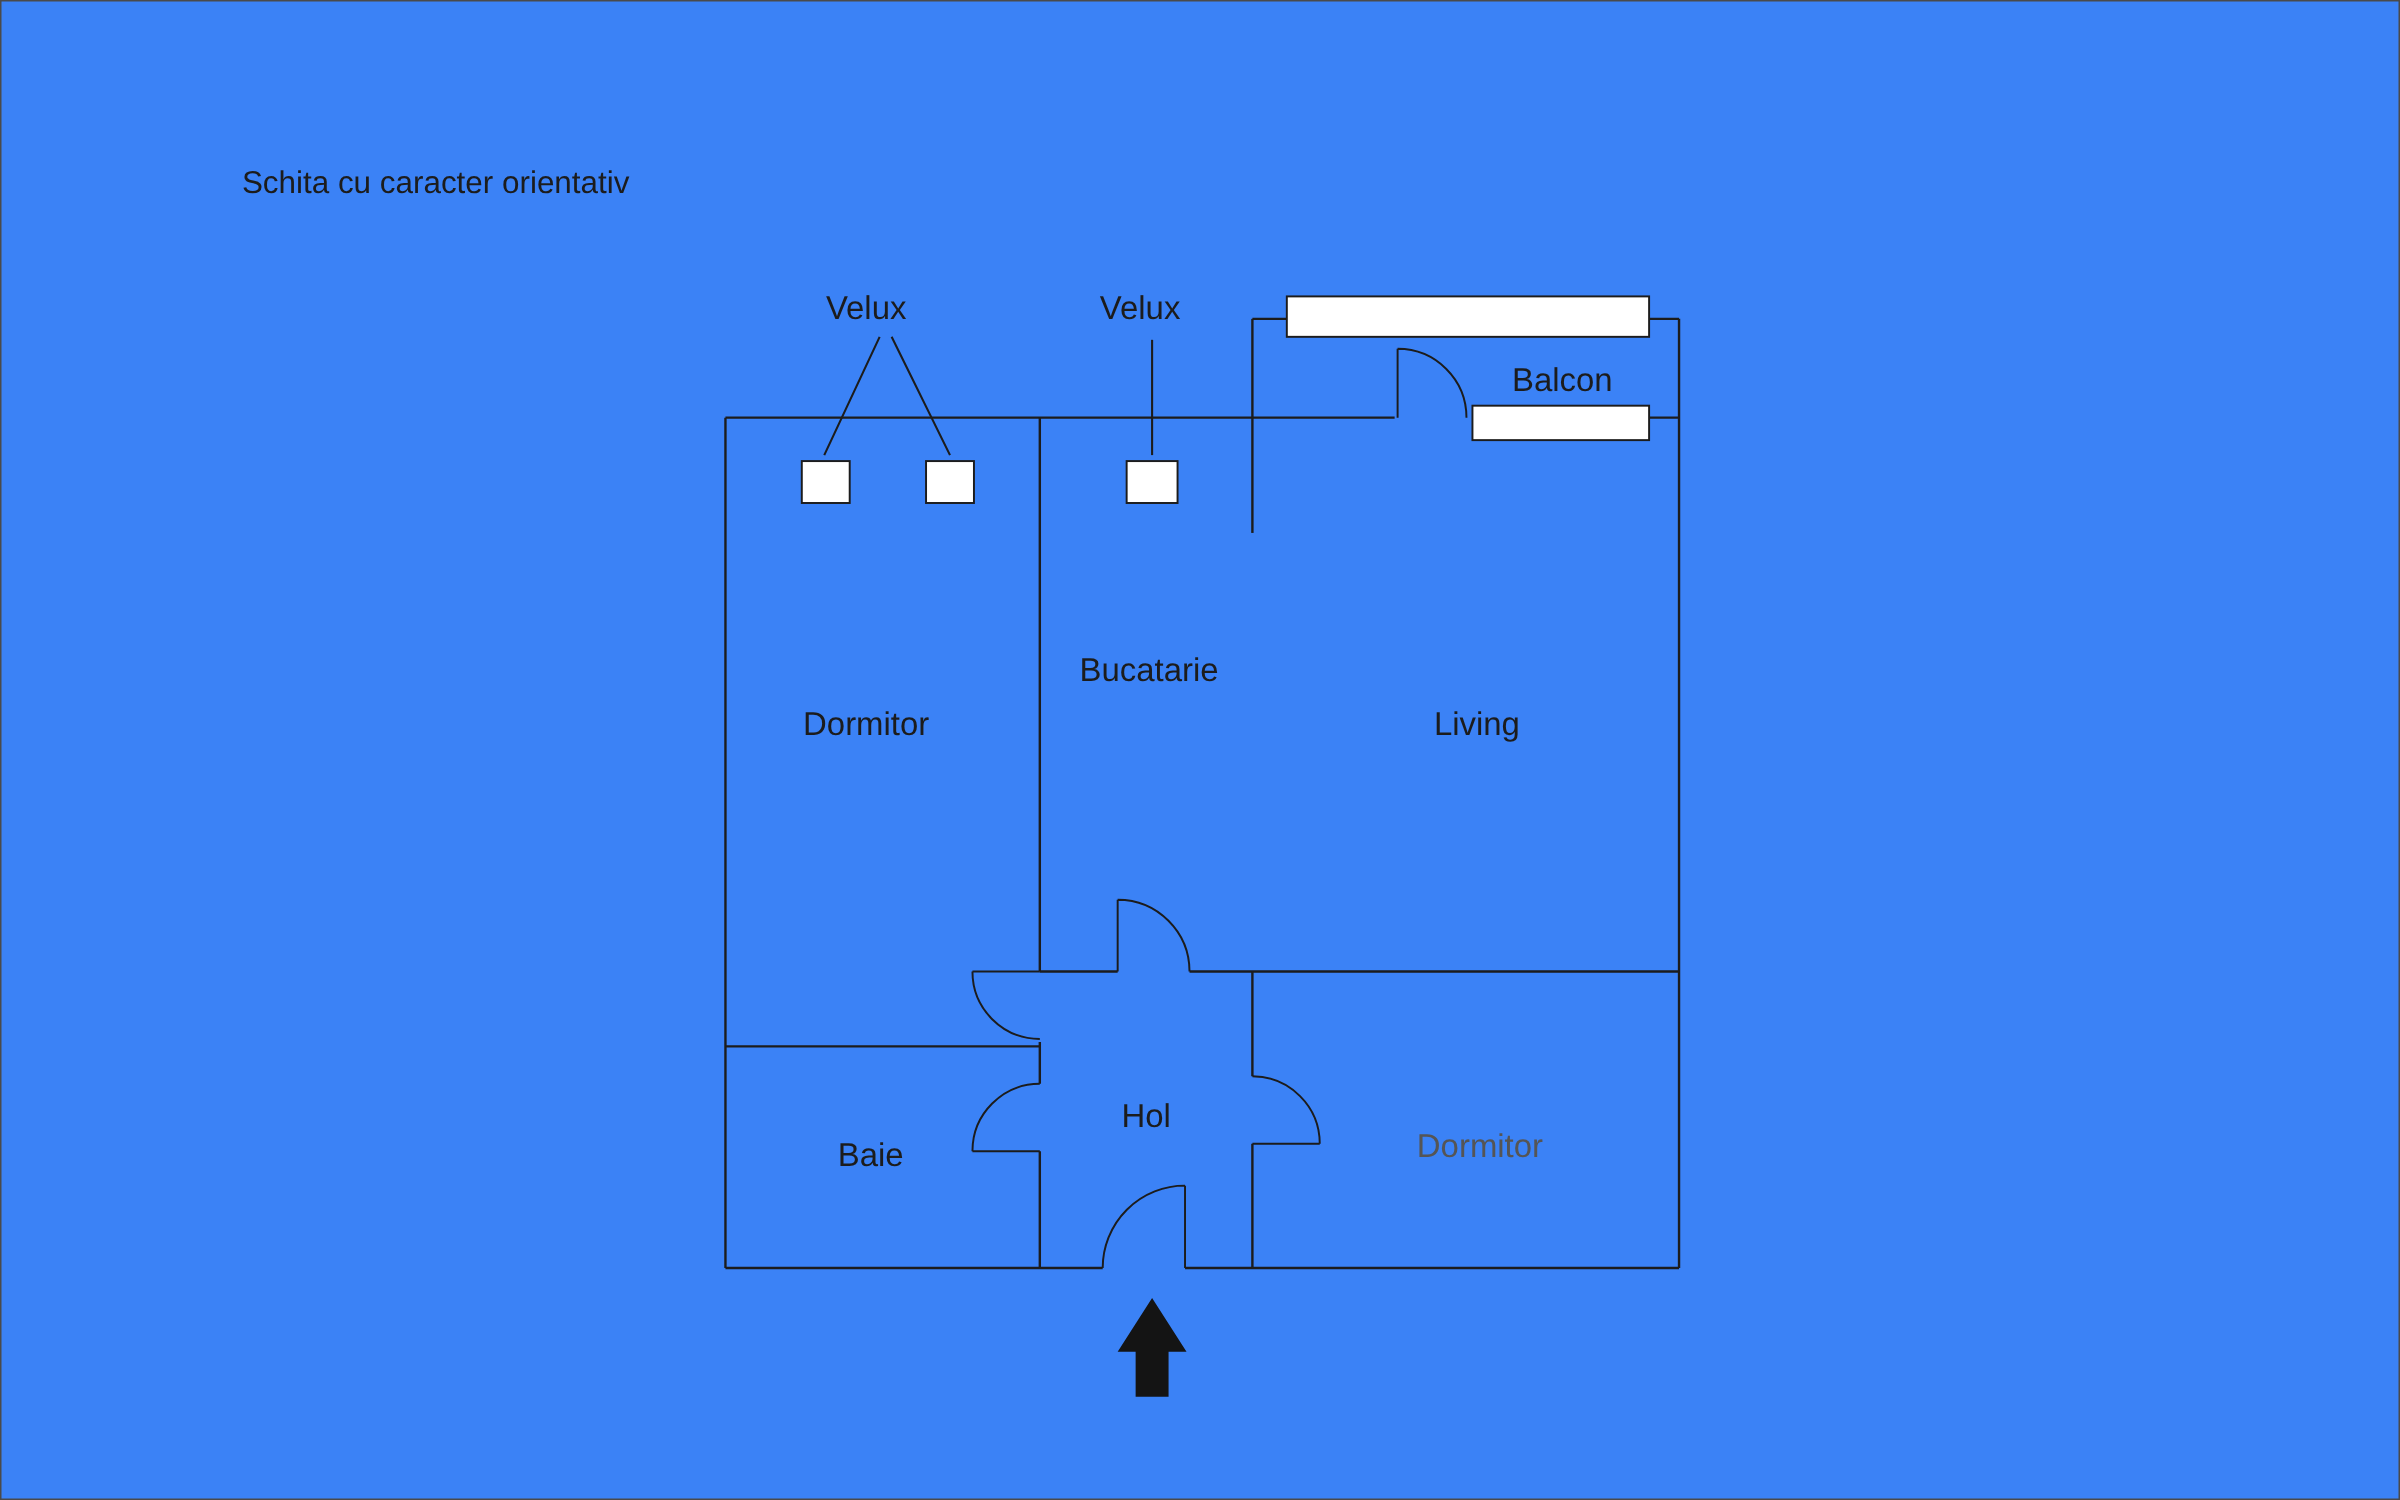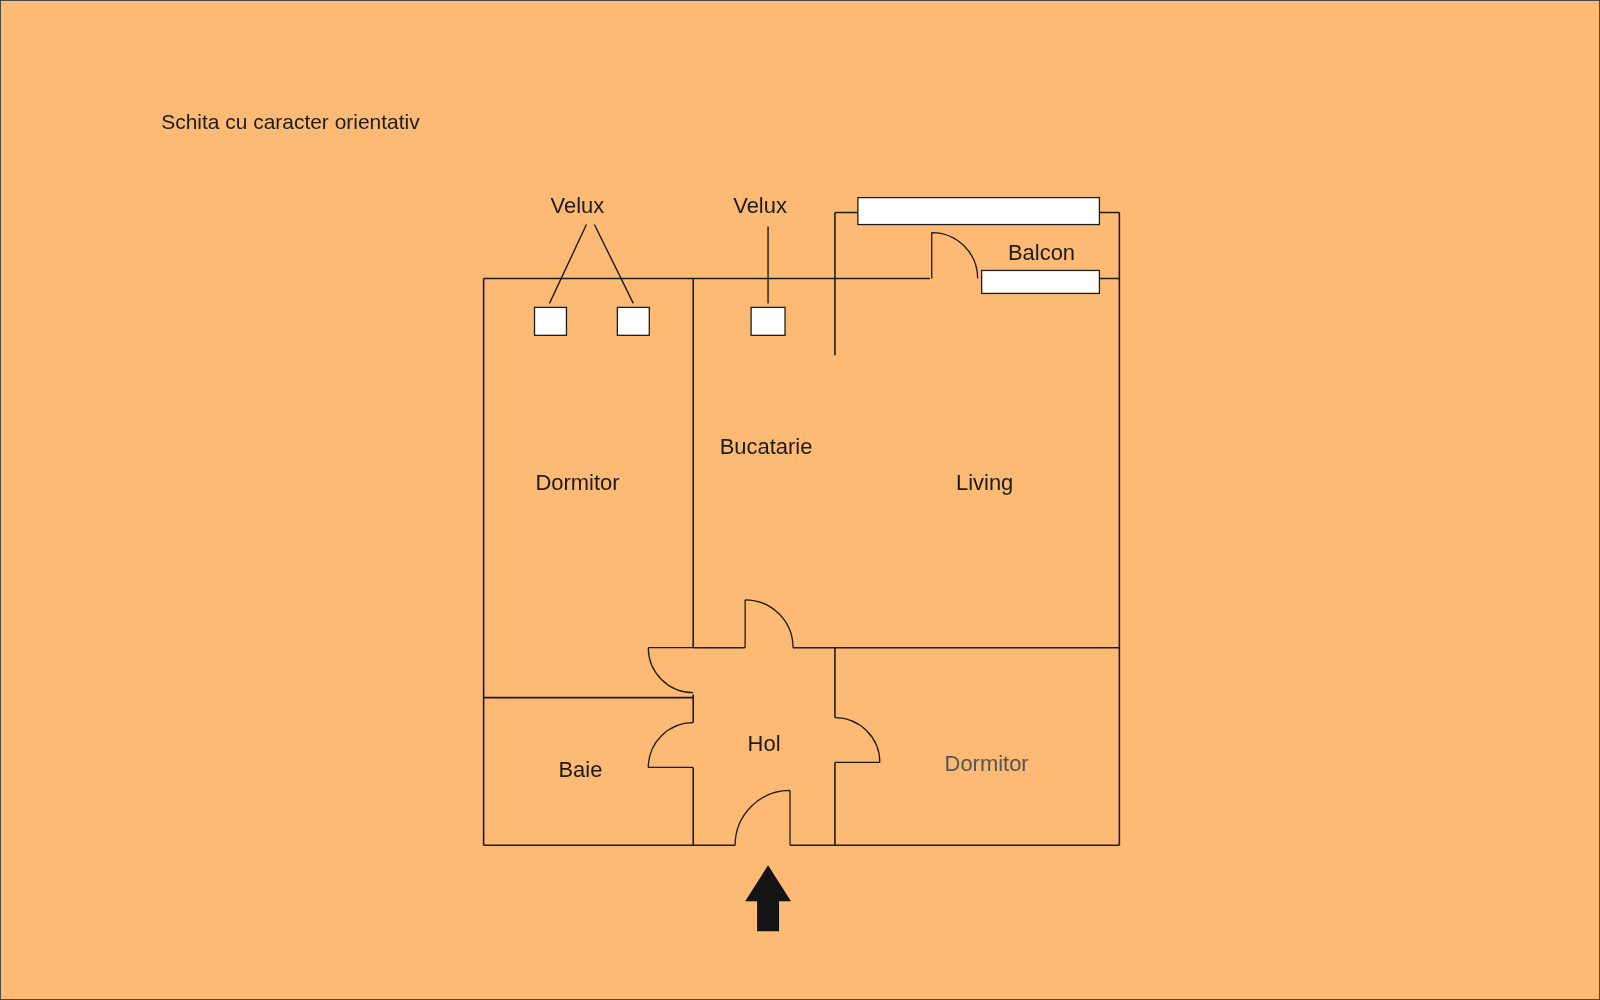--- a/index.html
+++ b/index.html
@@ -6,21 +6,21 @@
     margin: 0;
     padding: 0;
     background: #ffffff;
   }
   .canvas {
     position: relative;
     width: 1600px;
     height: 1000px;
     box-sizing: border-box;
     border: 1px solid #4a4a4a;
-    background: #fdba74;
+    background: #3b82f6;
     font-family: "Liberation Sans", sans-serif;
     overflow: hidden;
   }
   svg.plan {
     display: block;
     width: 100%;
     height: 100%;
   }
   .wall {
     fill: none;

